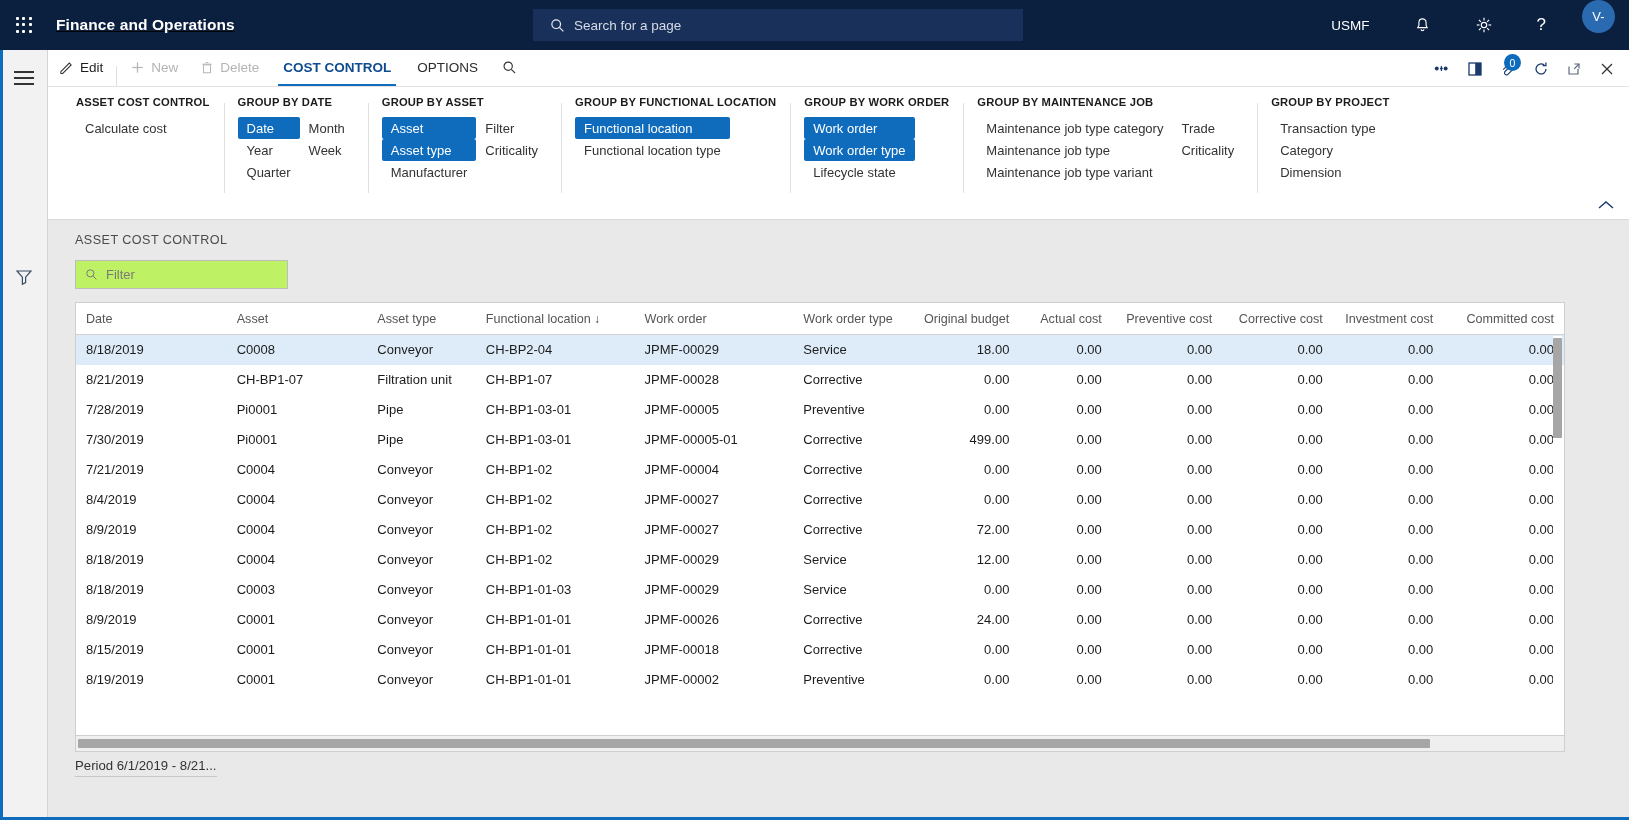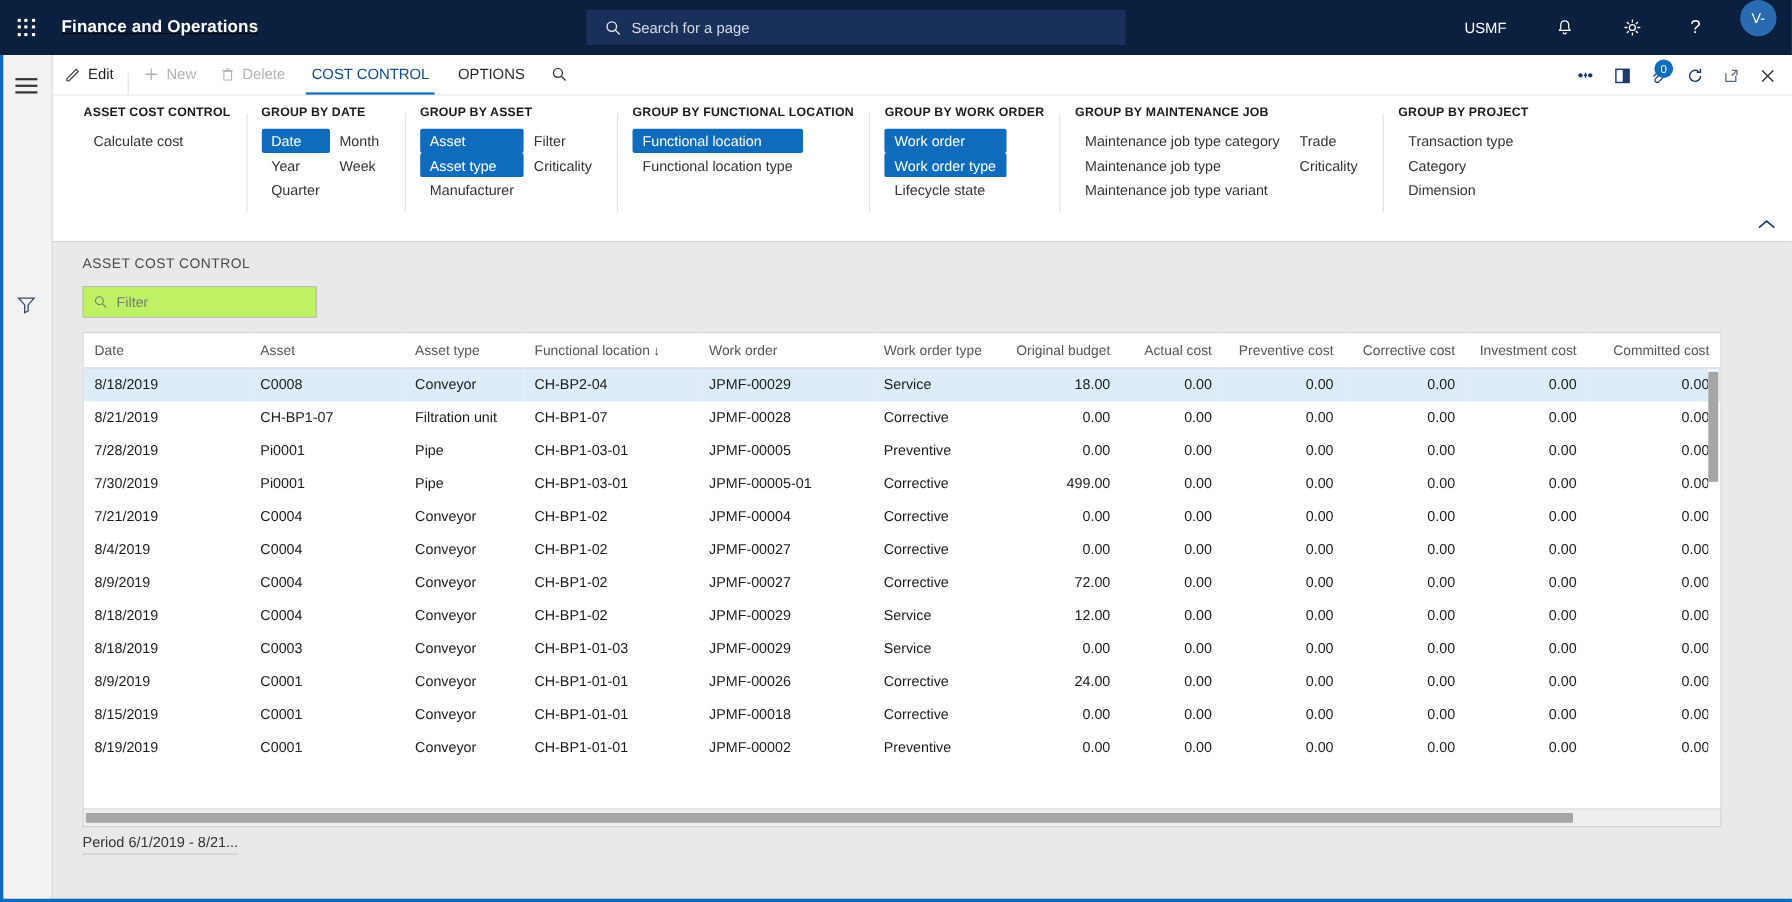--- a/index.html
+++ b/index.html
@@ -63,21 +63,21 @@
     background:#ffffff; display:flex; align-items:flex-end; border-bottom:1px solid #e3e3e3;
   }
   .cmd {
     display:flex; align-items:center; height:37px; padding:0 11px; font-size:13.5px; color:#201f1e; cursor:pointer; gap:6px;
   }
   .cmd.disabled { color:#b4b4b4; cursor:default; }
   .cmd-sep { width:1px; height:20px; background:#dfdfdf; margin:0 2px; }
   .tabitem {
     display:flex; align-items:center; height:37px; padding:0 13px; font-size:13.5px; color:#2b2b2b; cursor:pointer; position:relative;
   }
-  .tabitem.active { color:#0f4b8f; font-weight:400; }
+  .tabitem.active { color:#0f4b8f; font-weight:700; }
   .tabitem.active::after{
     content:""; position:absolute; left:8px; right:8px; bottom:0; height:2.5px; background:#0f6cbd;
   }
   .cmdright { position:absolute; right:0; top:0; height:37px; display:flex; align-items:center; padding-right:6px; }
   .cmdicon { width:33px; height:37px; display:flex; align-items:center; justify-content:center; cursor:pointer; position:relative; }
   .badge {
     position:absolute; top:4px; right:3px; min-width:17px; height:17px; border-radius:9px;
     background:#0f6cbd; color:#fff; font-size:10.5px; display:flex; align-items:center; justify-content:center; padding:0 4px;
   }
 

